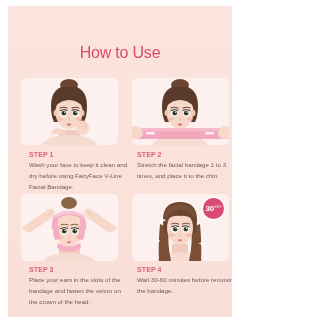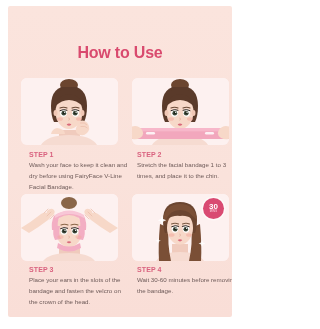--- a/index.html
+++ b/index.html
@@ -29,21 +29,21 @@
     border-radius: 2px;
     overflow: hidden;
   }
   .title {
     position: absolute;
     left: 0;
     top: 38px;
     width: 224px;
     text-align: center;
     font-size: 16px;
-    font-weight: bold;
+    font-weight: normal;
     letter-spacing: -0.2px;
     color: #d94a6e;
   }
   
   .panel {
     position: absolute;
     width: 97px;
     height: 67px;
     border-radius: 6px;
     overflow: hidden;
@@ -91,21 +91,21 @@
     position: absolute;
     right: 5px;
     top: 4px;
     width: 21px;
     height: 21px;
     border-radius: 50%;
     background: #d94a72;
     display: flex;
     align-items: center;
     justify-content: center;
-    flex-direction: column;
+    flex-direction: row;
     box-shadow: 0 0 0 1.5px rgba(255,255,255,0.55);
   }
   .timer-num {
     font-size: 8px;
     font-weight: bold;
     color: #ffffff;
     line-height: 1;
   }
   .timer-unit {
     font-size: 2.6px;

